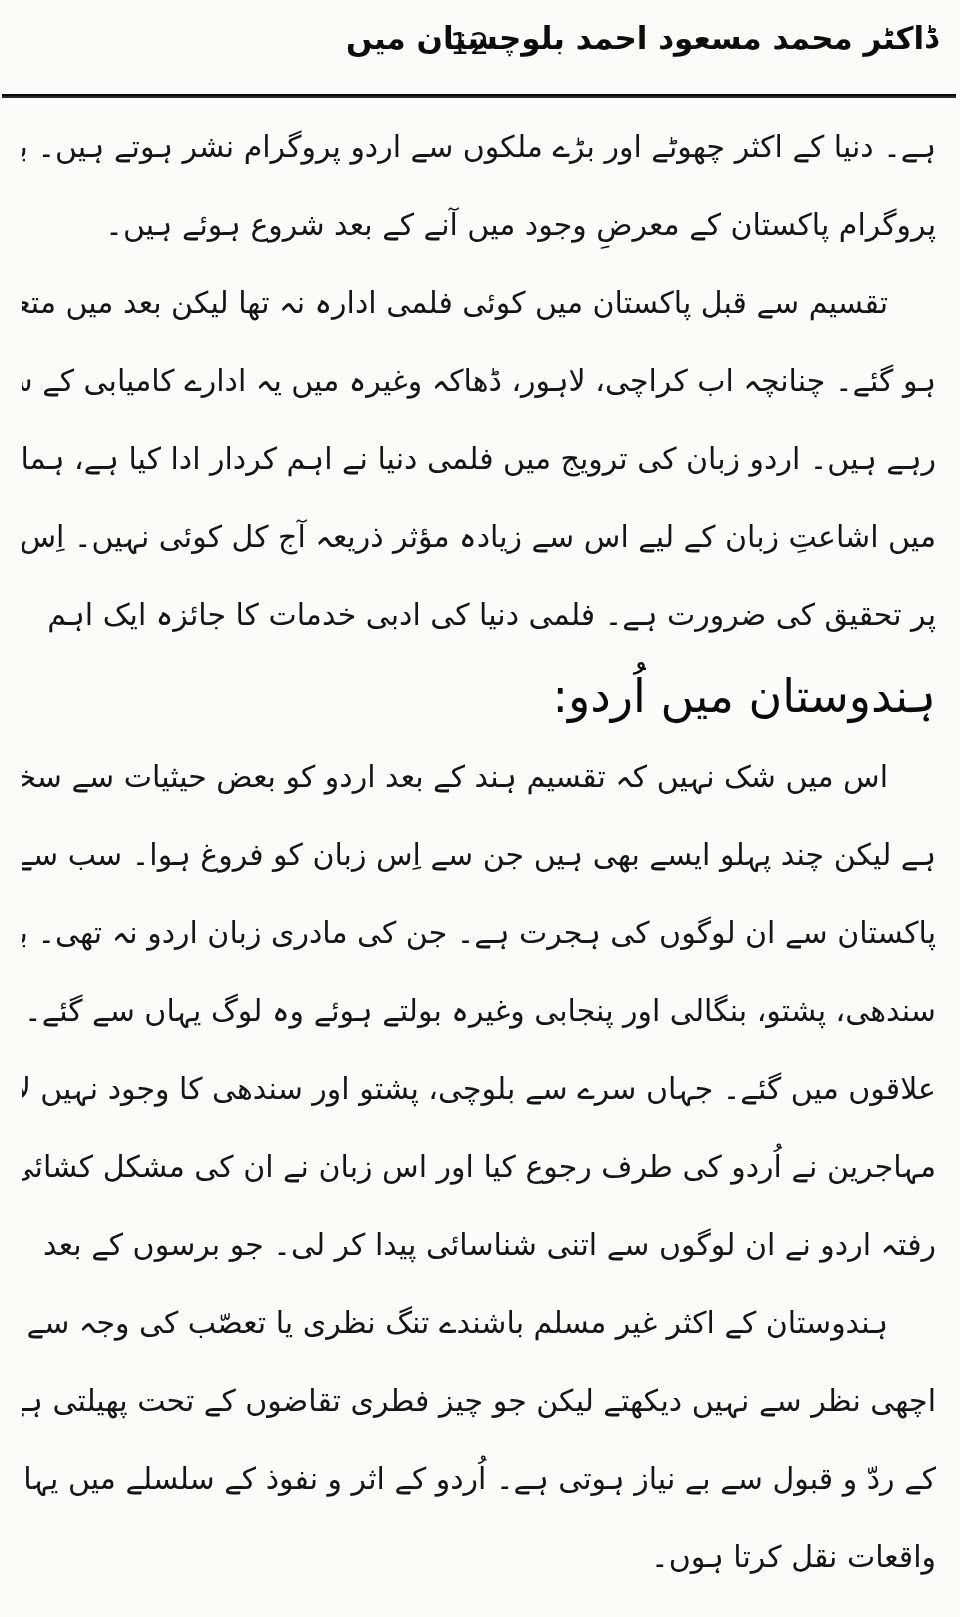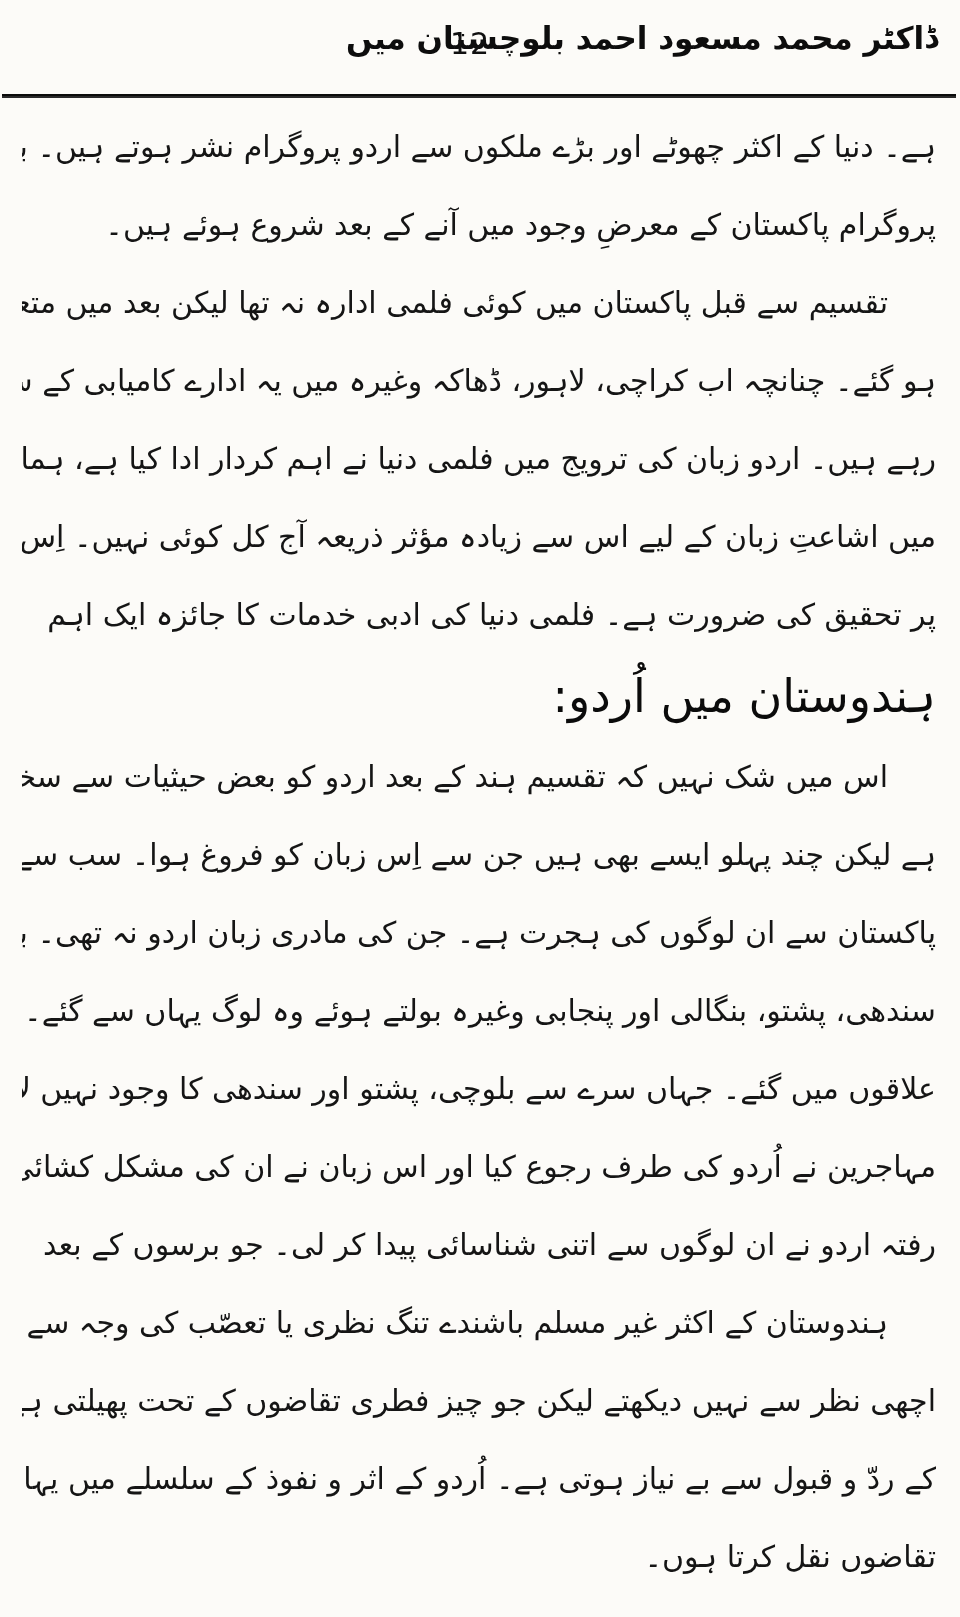--- a/index.html
+++ b/index.html
@@ -93,17 +93,17 @@
       <div class="line">سندھی، پشتو، بنگالی اور پنجابی وغیرہ بولتے ہوئے وہ لوگ یہاں سے گئے۔ اور ایسے</div>
       <div class="line">علاقوں میں گئے۔ جہاں سرے سے بلوچی، پشتو اور سندھی کا وجود نہیں لامحالہ اِن</div>
       <div class="line">مہاجرین نے اُردو کی طرف رجوع کیا اور اس زبان نے ان کی مشکل کشائی کی اور رفتہ</div>
       <div class="line final">رفتہ اردو نے ان لوگوں سے اتنی شناسائی پیدا کر لی۔ جو برسوں کے بعد بھی متوقع نہ تھی۔</div>
     </div>
 
     <div>
       <div class="line indent">ہندوستان کے اکثر غیر مسلم باشندے تنگ نظری یا تعصّب کی وجہ سے اُردو کو</div>
       <div class="line">اچھی نظر سے نہیں دیکھتے لیکن جو چیز فطری تقاضوں کے تحت پھیلتی ہے وہ عوام و خواص</div>
       <div class="line">کے ردّ و قبول سے بے نیاز ہوتی ہے۔ اُردو کے اثر و نفوذ کے سلسلے میں یہاں دو</div>
-      <div class="line final">تقاضوں نقل کرتا ہوں۔</div>
+      <div class="line final">واقعات نقل کرتا ہوں۔</div>
     </div>
 
   </div>
 </div>
 
 </body></html>

